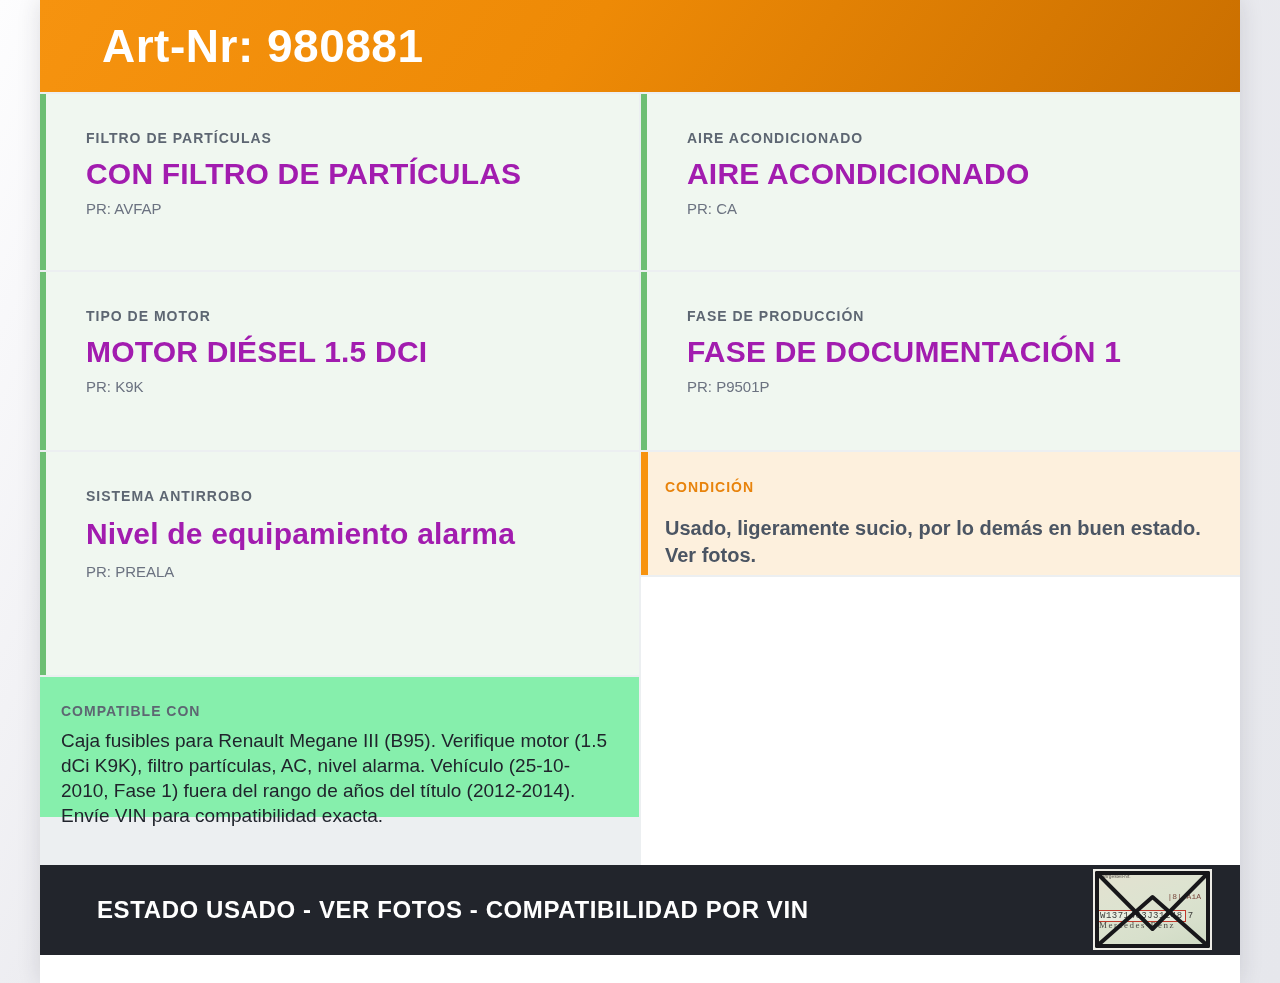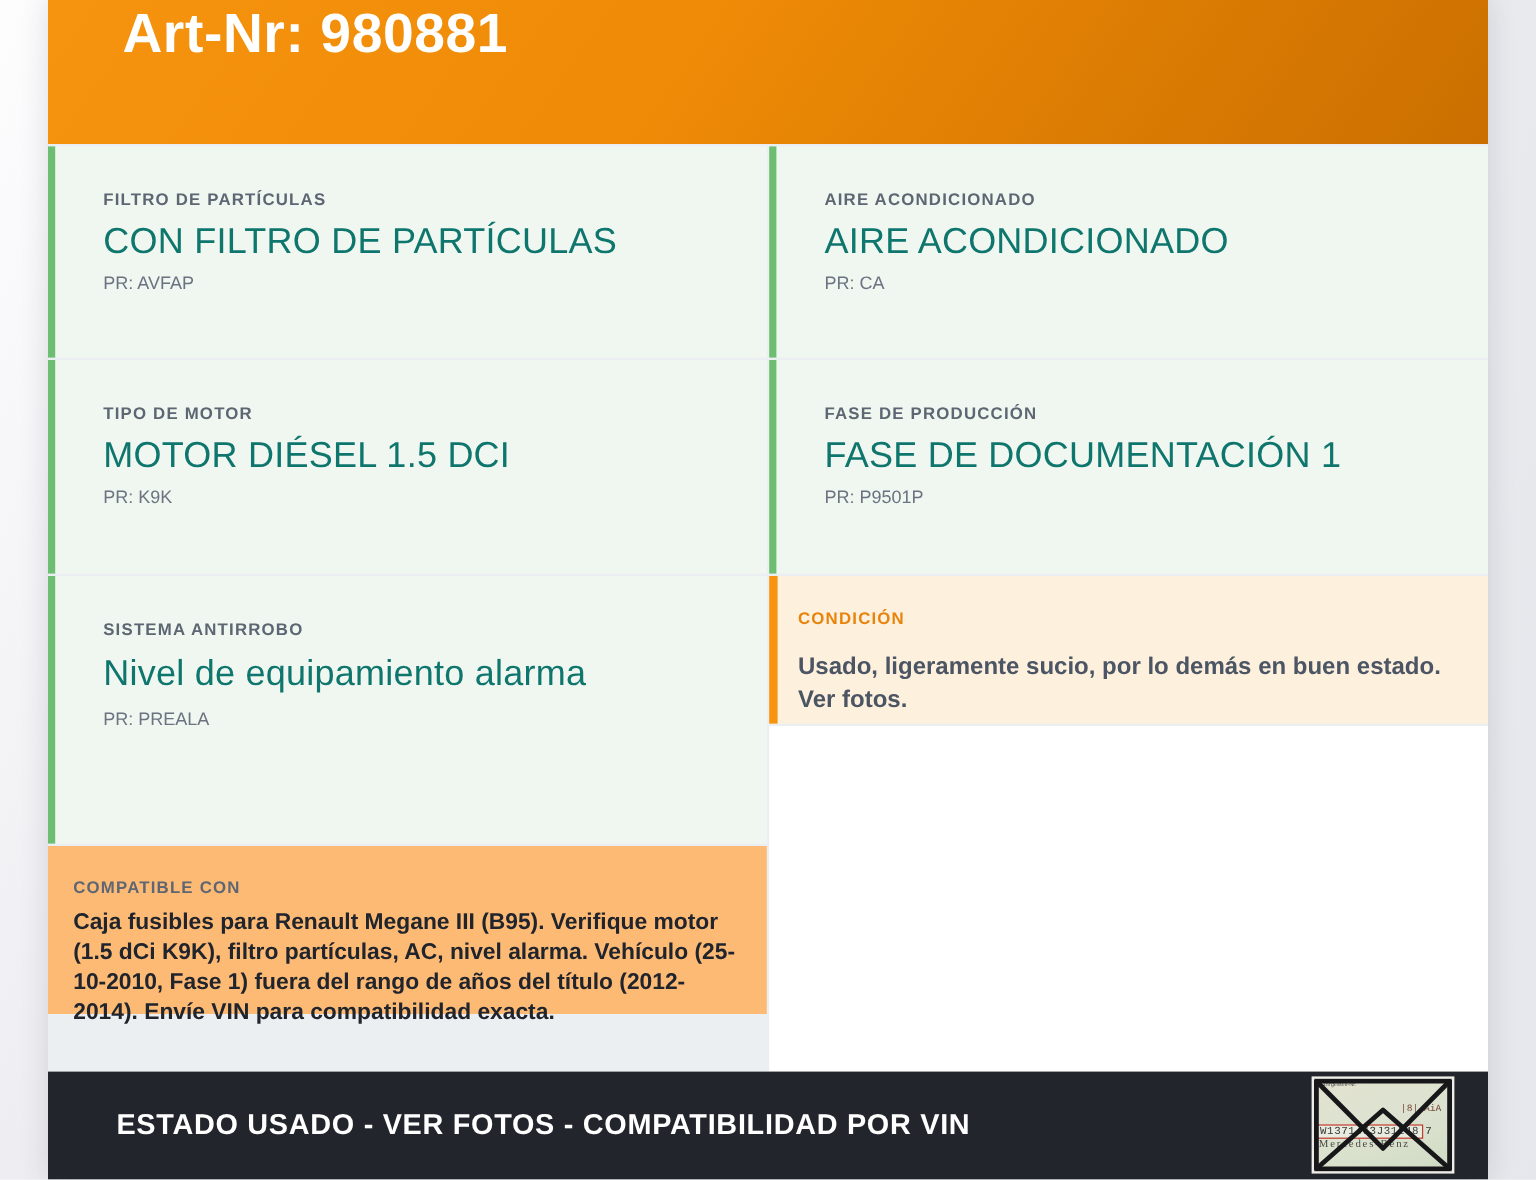--- a/index.html
+++ b/index.html
@@ -7,39 +7,39 @@
     width:1280px;height:983px;overflow:hidden;position:relative;
     background:linear-gradient(115deg,#fdfdfe 0%,#ededf1 28%,#e6e7ec 100%);
     font-family:"Liberation Sans",sans-serif;
   }
   .content{
     position:absolute;left:40px;top:0;width:1200px;height:983px;
     background:#ffffff;box-shadow:0 0 22px rgba(40,40,60,.14);
   }
   
   .header{
-    height:120px;box-sizing:border-box;display:flex;align-items:flex-start;padding-left:62px;
+    height:92px;box-sizing:border-box;display:flex;align-items:center;padding-left:62px;
     background:linear-gradient(125deg,#f6930f 0%,#ee8a06 45%,#ca6f00 100%);
   }
   .title{color:#ffffff;font-size:46px;font-weight:800;letter-spacing:.5px;}
   
   .grid{display:flex;gap:2px;padding-top:2px;height:771px;background:#ecEFF1;background:#eceff1;}
   .col{width:599px;display:flex;flex-direction:column;gap:2px;}
   .card{box-sizing:border-box;}
   .card.green{background:#f0f7f0;border-left:6px solid #6dbe73;padding:36px 20px 0 40px;}
   .h176{height:176px}.h178{height:178px}.h223{height:223px}
   .label{font-size:14px;font-weight:700;letter-spacing:1px;color:#5d6672;line-height:16px;}
-  .value{margin-top:9px;font-size:30px;font-weight:400;color:#0f766e;line-height:37px;letter-spacing:.2px;}
+  .value{margin-top:9px;font-size:30px;font-weight:700;color:#a21caf;line-height:37px;letter-spacing:.2px;}
   .value.wrap{line-height:42px;max-width:470px;}
   .pr{margin-top:8px;font-size:15px;font-weight:500;color:#6b7280;line-height:18px;}
   .card.condition{height:123px;background:#fdf0dd;border-left:7px solid #f7930e;padding:27px 28px 0 17px;}
   .card.condition .label{color:#e8830c;}
   .cond-text{margin-top:20px;font-size:20px;line-height:27px;font-weight:600;color:#4b5563;}
-  .card.compat{height:140px;background:#fdba74;padding:26px 24px 0 21px;}
-  .compat-text{margin-top:9px;font-size:19px;line-height:25px;font-weight:700;color:#20242c;}
+  .card.compat{height:140px;background:#86efac;padding:26px 24px 0 21px;}
+  .compat-text{margin-top:9px;font-size:19px;line-height:25px;font-weight:400;color:#20242c;}
   .filler{flex:1;background:#ffffff;}
   
   .footer{
     height:90px;background:#22252c;box-sizing:border-box;position:relative;
     display:flex;align-items:center;padding-left:57px;
   }
   .footer-text{color:#ffffff;font-size:24px;font-weight:800;letter-spacing:.6px;}
   
   .vin-photo{
     position:absolute;right:28px;bottom:5px;width:119px;height:81px;box-sizing:border-box;

